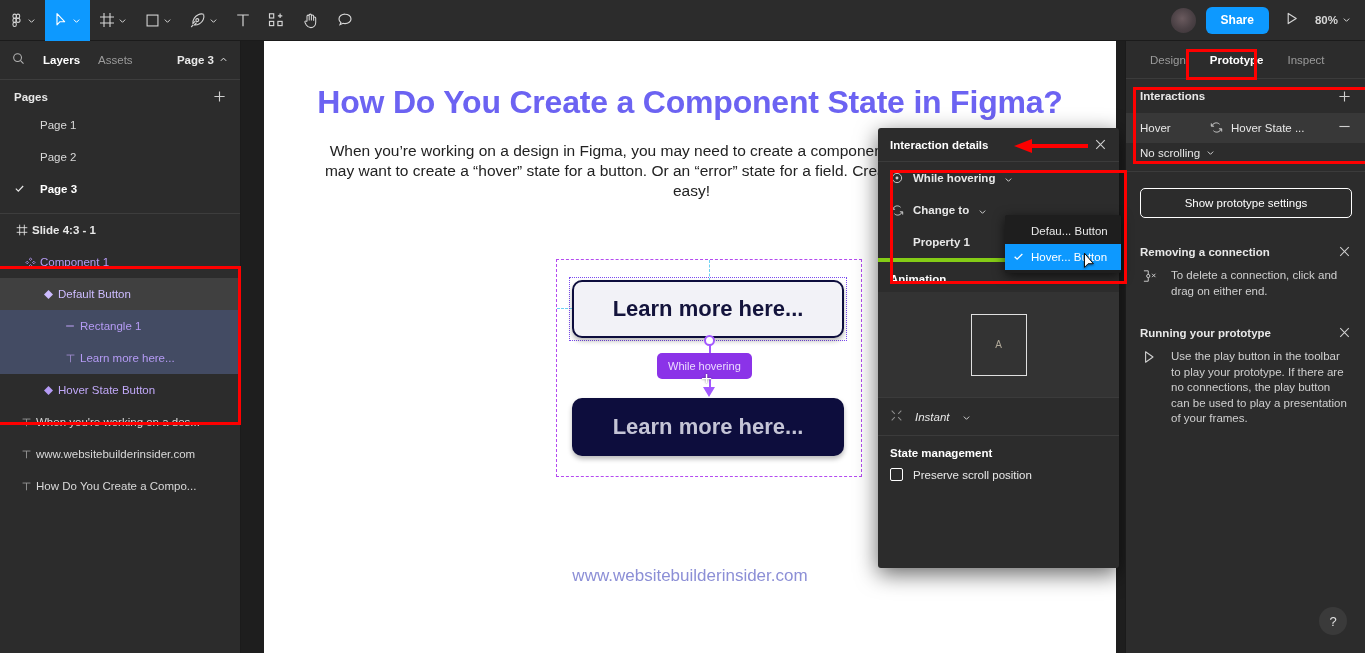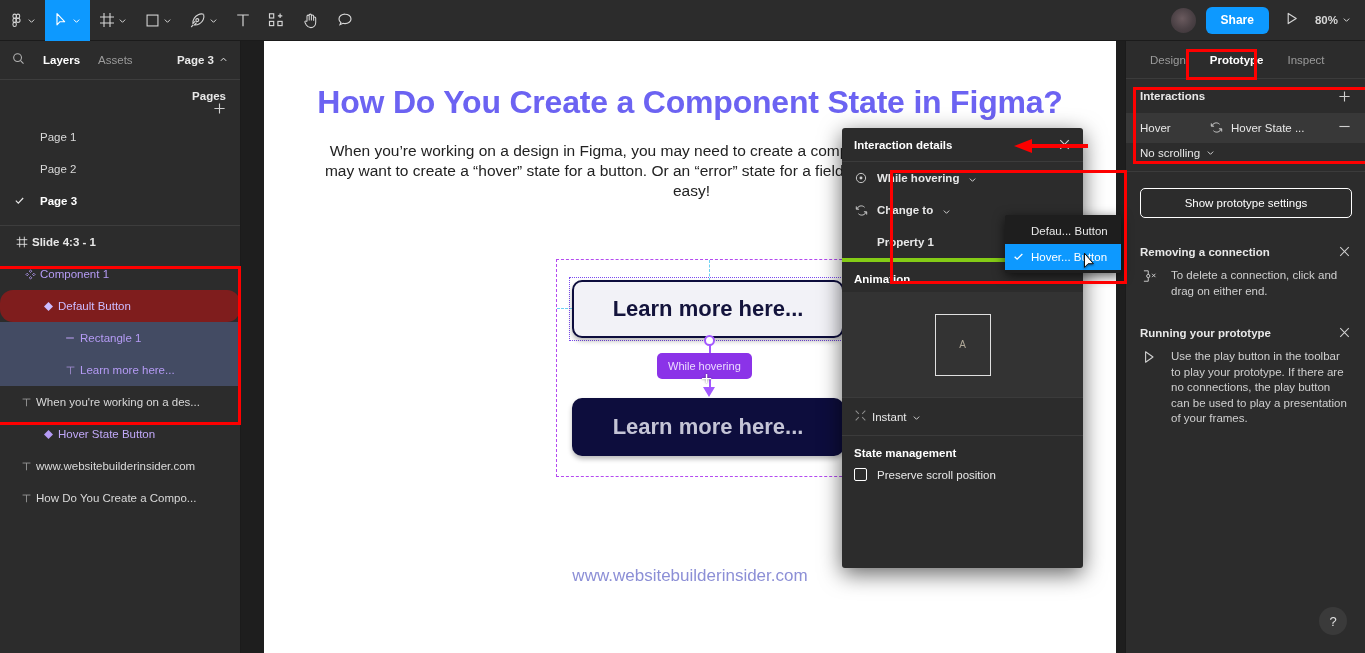--- a/index.html
+++ b/index.html
@@ -52,23 +52,22 @@
     border-bottom: 1px solid #3d3d3d; gap: 0;
   }
   .lp-search { width: 22px; color: #b3b3b3; display:flex; align-items:center; cursor:pointer;}
   .lp-tab { font-size: 11.5px; color: #9b9b9b; padding: 0 9px; cursor: pointer; }
   .lp-tab.active { color: #fff; font-weight: 700; }
   .lp-page-sel {
     margin-left: auto; display: flex; align-items: center; gap: 5px;
     font-size: 11.5px; color: #e8e8e8; font-weight: 700; cursor: pointer;
   }
   .pages-hdr {
-    display: flex; align-items: flex-end; justify-content: space-between;
+    display: flex; align-items: center; justify-content: space-between;
     padding: 10px 14px 6px 14px;
-    flex-direction: column;
   }
   .pages-hdr .lbl { font-size: 11.5px; font-weight: 700; color: #e8e8e8; }
   .plus-btn { color: #cfcfcf; cursor: pointer; display: flex; }
   .page-row {
     height: 32px; display: flex; align-items: center; font-size: 11.5px;
     color: #d9d9d9; padding-left: 14px; cursor: pointer;
   }
   .page-row .tick { width: 26px; color: #e8e8e8; font-size: 11px; }
   .page-row.sel { color: #fff; font-weight: 700; }
   .pages-divider { height: 1px; background: #3d3d3d; margin-top: 8px; }
@@ -77,21 +76,21 @@
     height: 32px; display: flex; align-items: center; font-size: 11.5px;
     cursor: pointer; color: #d9d9d9; position: relative;
   }
   .layer-row .ic { width: 20px; display: flex; align-items: center; justify-content: center; flex: none; }
   .layer-row .nm { white-space: nowrap; overflow: hidden; text-overflow: ellipsis; }
   .layer-row.frame { color: #e8e8e8; font-weight: 700; padding-left: 12px; }
   .layer-row.comp { color: #b59bf5; padding-left: 40px; }
   .layer-row.inst { color: #c0a8f8; padding-left: 58px; }
   .layer-row.child { color: #b59bf5; padding-left: 82px; }
   .layer-row.txt { color: #d9d9d9; padding-left: 36px; }
-  .layer-row.hl-strong { background: #7f1d1d; color: #cdbcff; border-radius: 13px; }
+  .layer-row.hl-strong { background: #404040; color: #cdbcff; }
   .layer-row.hl-soft { background: #434b63; }
 
   
   .canvas {
     position: absolute; left: 241px; top: 41px; right: 0; bottom: 0;
     background: #1e1e1e; overflow: hidden;
   }
   .slide {
     position: absolute; left: 23px; top: 0px; width: 852px; height: 639px;
     background: #ffffff;
@@ -166,21 +165,21 @@
     position: absolute; right: 6px; top: 8px; width: 7px; height: 152px;
     background: #585858; border-radius: 4px; border: 1px solid #6f6f6f;
   }
   .canvas-scroll-v2 {
     position: absolute; right: 6px; top: 540px; width: 7px; height: 95px;
     background: #585858; border-radius: 4px; border: 1px solid #6f6f6f;
   }
 
   
   .dialog {
-    position: absolute; left: 842px; top: 128px; width: 241px; height: 440px;
+    position: absolute; left: 878px; top: 128px; width: 241px; height: 440px;
     background: #2c2c2c; border-radius: 3px;
     box-shadow: 0 6px 22px rgba(0,0,0,.6);
   }
   .dlg-hdr {
     height: 34px; display: flex; align-items: center; padding: 0 12px;
     font-size: 11.5px; font-weight: 700; color: #fff;
     border-bottom: 1px solid #3b3b3b; position: relative;
   }
   .dlg-close { margin-left: auto; color: #cfcfcf; cursor: pointer; display: flex; }
   .dlg-row {
@@ -196,22 +195,22 @@
   }
   .anim-preview {
     height: 105px; background: #333333; display: flex; align-items: center; justify-content: center;
   }
   .anim-sq {
     width: 56px; height: 62px; border: 1.4px solid #e0e0e0;
     display: flex; align-items: center; justify-content: center;
     color: #b0a898; font-size: 10px;
   }
   .dlg-easing {
-    height: 38px; display: flex; align-items: center; gap: 5px; padding: 0 12px;
-    border-top: 1px solid #3b3b3b; font-size: 11.5px; color: #e8e8e8;
+    height: 38px; display: flex; align-items: center; gap: 12px; padding: 0 12px;
+    border-top: 1px solid #3b3b3b; font-size: 11.5px; color: #e8e8e8; font-style: italic;
   }
   .dlg-check {
     display: flex; align-items: center; gap: 10px; padding: 2px 12px 0 12px;
     font-size: 11.5px; color: #e8e8e8;
   }
   .cbox { width: 13px; height: 13px; border: 1.3px solid #ffffff; border-radius: 2px; background: transparent; }
 
   
   .dropdown {
     position: absolute; left: 1005px; top: 215px; width: 116px;
@@ -502,36 +501,36 @@
 
     <div class="layer-row child hl-soft">
       <span class="ic" style="margin-left:-22px">
         <svg width="11" height="11" viewBox="0 0 14 14" fill="none" stroke="#9f8bd0" stroke-width="1.1">
             <path d="M2 2.6h10M7 2.6v9.2"></path>
           </svg>
       </span>
       <span class="nm">Learn more here...</span>
     </div>
 
+    <div class="layer-row inst">
+      <span class="ic" style="margin-left:-20px">
+        <svg width="11" height="11" viewBox="0 0 14 14" fill="#b59bf5">
+            <path d="M7 1.3l5.7 5.7L7 12.7 1.3 7z"></path>
+          </svg>
+      </span>
+      <span class="nm">Hover State Button</span>
+    </div>
+
     <div class="layer-row txt">
       <span class="ic" style="margin-left:-20px">
         <svg width="11" height="11" viewBox="0 0 14 14" fill="none" stroke="#9b9b9b" stroke-width="1.1">
             <path d="M2 2.6h10M7 2.6v9.2"></path>
           </svg>
       </span>
       <span class="nm">When you're working on a des...</span>
-    </div>
-
-    <div class="layer-row inst">
-      <span class="ic" style="margin-left:-20px">
-        <svg width="11" height="11" viewBox="0 0 14 14" fill="#b59bf5">
-            <path d="M7 1.3l5.7 5.7L7 12.7 1.3 7z"></path>
-          </svg>
-      </span>
-      <span class="nm">Hover State Button</span>
     </div>
 
     <div class="layer-row txt">
       <span class="ic" style="margin-left:-20px">
         <svg width="11" height="11" viewBox="0 0 14 14" fill="none" stroke="#9b9b9b" stroke-width="1.1">
             <path d="M2 2.6h10M7 2.6v9.2"></path>
           </svg>
       </span>
       <span class="nm">www.websitebuilderinsider.com</span>
     </div>

